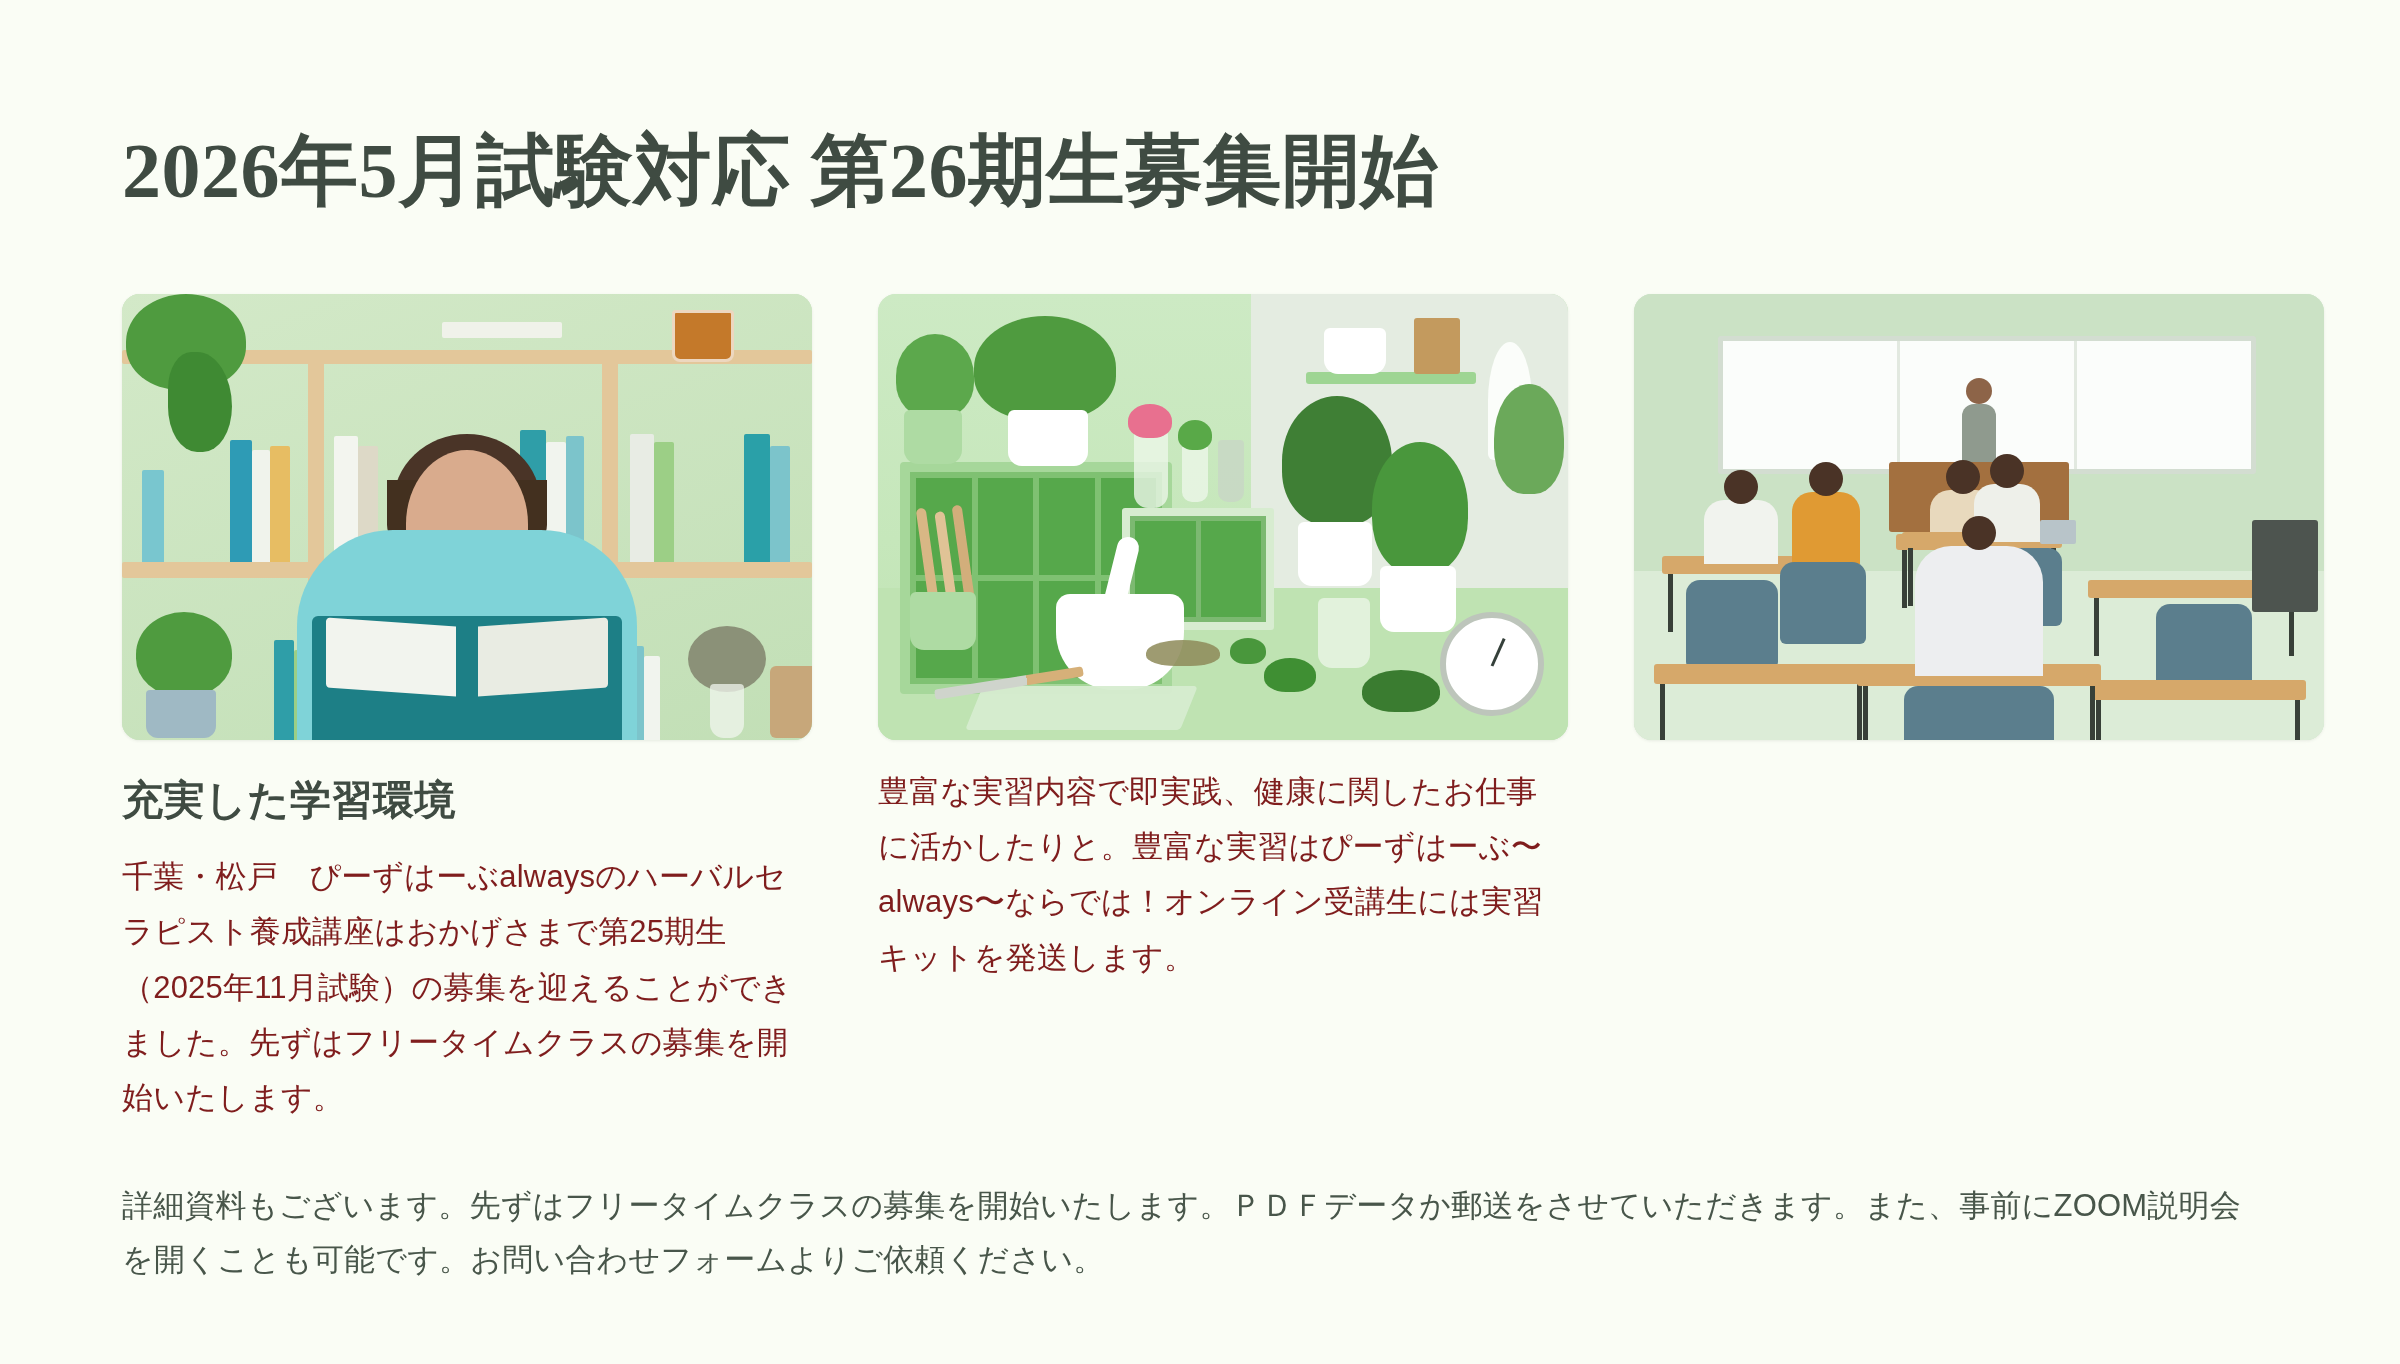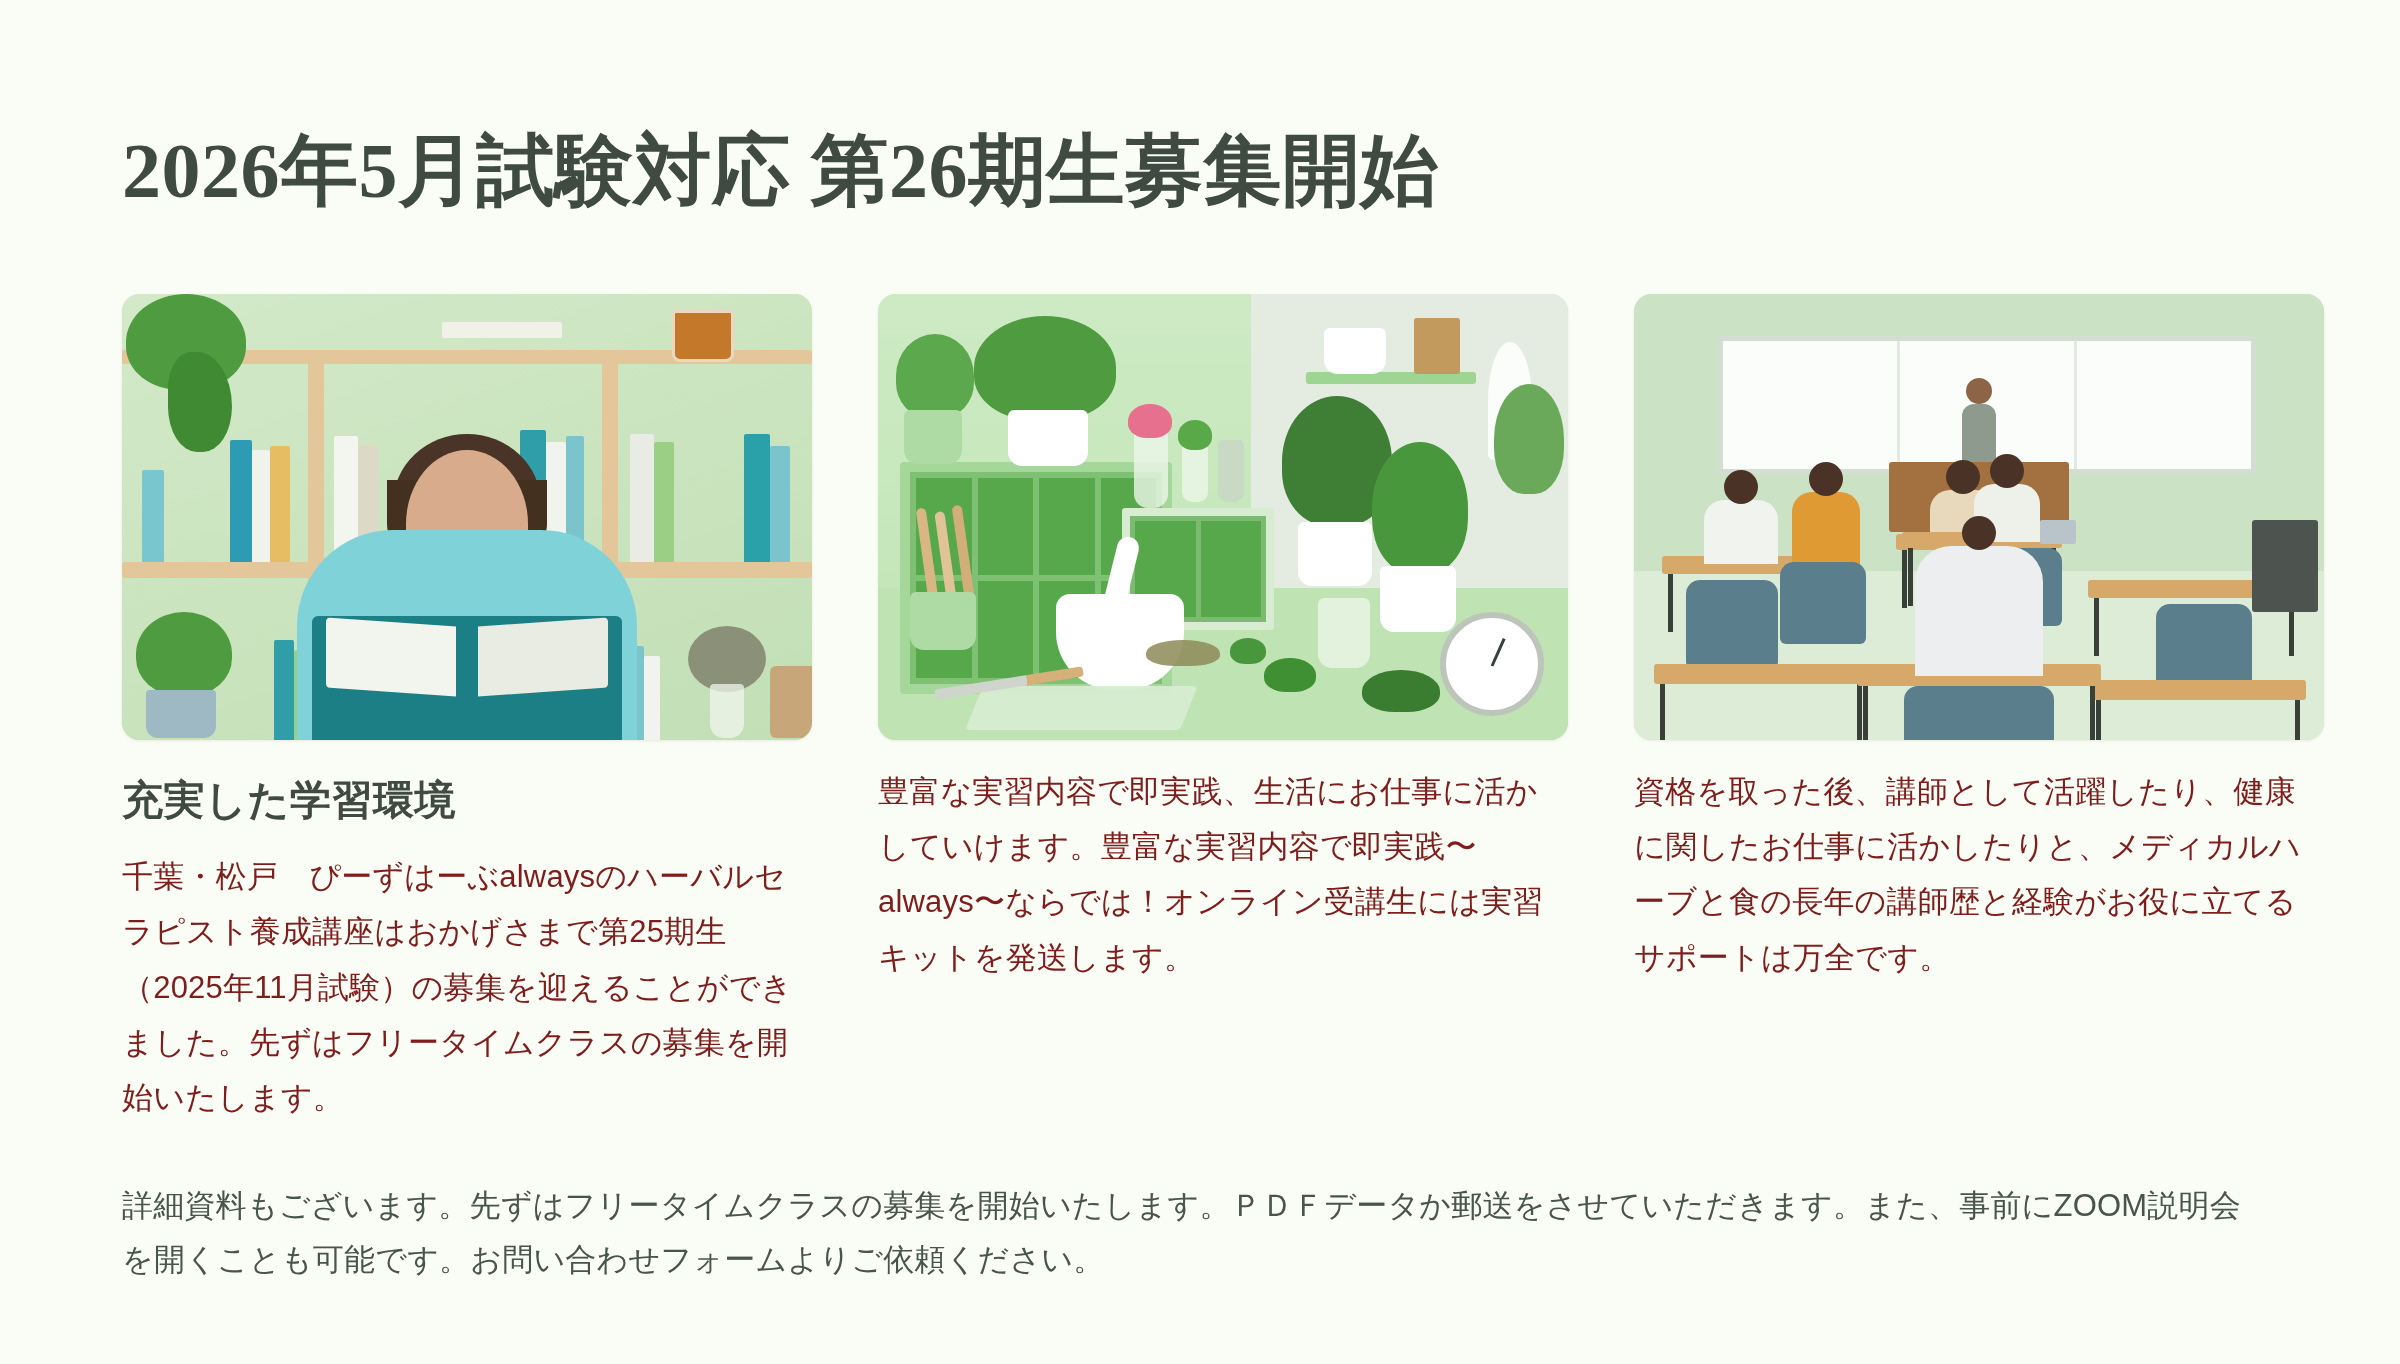--- a/index.html
+++ b/index.html
@@ -294,21 +294,21 @@
           <div class="boardmat"></div>
           <div class="knife"></div>
           <div class="spill"></div>
           <div class="herb" style="left:386px;bottom:48px;width:52px;height:34px;background:#3f8f33;"></div>
           <div class="herb" style="left:352px;bottom:76px;width:36px;height:26px;background:#49973c;"></div>
           <div class="herb" style="right:128px;bottom:28px;width:78px;height:42px;background:#3a7c30;"></div>
           <div style="position:absolute;left:440px;bottom:72px;width:52px;height:70px;background:rgba(236,246,232,.78);border-radius:6px 6px 14px 14px;"></div>
           <div class="scale"></div>
         </div>
       </div>
-      <div class="card-body">豊富な実習内容で即実践、生活にお仕事に活かしていけます。豊富な実習内容で即実践〜always〜ならでは！オンライン受講生には実習キットを発送します。</div>
+      <div class="card-body">豊富な実習内容で即実践、健康に関したお仕事に活かしたりと。豊富な実習はぴーずはーぶ〜always〜ならでは！オンライン受講生には実習キットを発送します。</div>
     </div>
 
     <div class="card">
       <div class="thumb">
         <div class="sc i3">
           <div class="wall3"></div>
           <div class="floor3"></div>
 
           <div class="whiteboard">
             <span></span>
@@ -337,20 +337,19 @@
           <div style="position:absolute;right:6px;top:226px;width:66px;height:92px;background:#4d544f;border-radius:3px;"></div>
 
           <div class="desk" style="left:20px;top:370px;width:214px;height:20px;"></div>
           <div class="desk" style="right:18px;top:386px;width:216px;height:20px;"></div>
 
           <div class="desk" style="left:50%;transform:translateX(-50%);top:370px;width:244px;height:22px;"></div>
           <div class="stu" style="left:50%;transform:translateX(-50%);top:252px;width:128px;height:130px;background:#edeef0;border-radius:36px 36px 0 0;"></div>
           <div class="chair" style="left:50%;transform:translateX(-50%);top:392px;width:150px;height:96px;"></div>
         </div>
       </div>
-      <div class="card-body">資格を取った後、講師として活躍したり、健康に関したお仕事に活かしたりと、メディカルハーブと食の長年の講師歴と経験がお役に立てるサポートは万全です。</div>
     </div>
 
   </div>
 
   <p class="footer-note">詳細資料もございます。先ずはフリータイムクラスの募集を開始いたします。ＰＤＦデータか郵送をさせていただきます。また、事前にZOOM説明会を開くことも可能です。お問い合わせフォームよりご依頼ください。</p>
 
 </div>
 
 </body></html>

